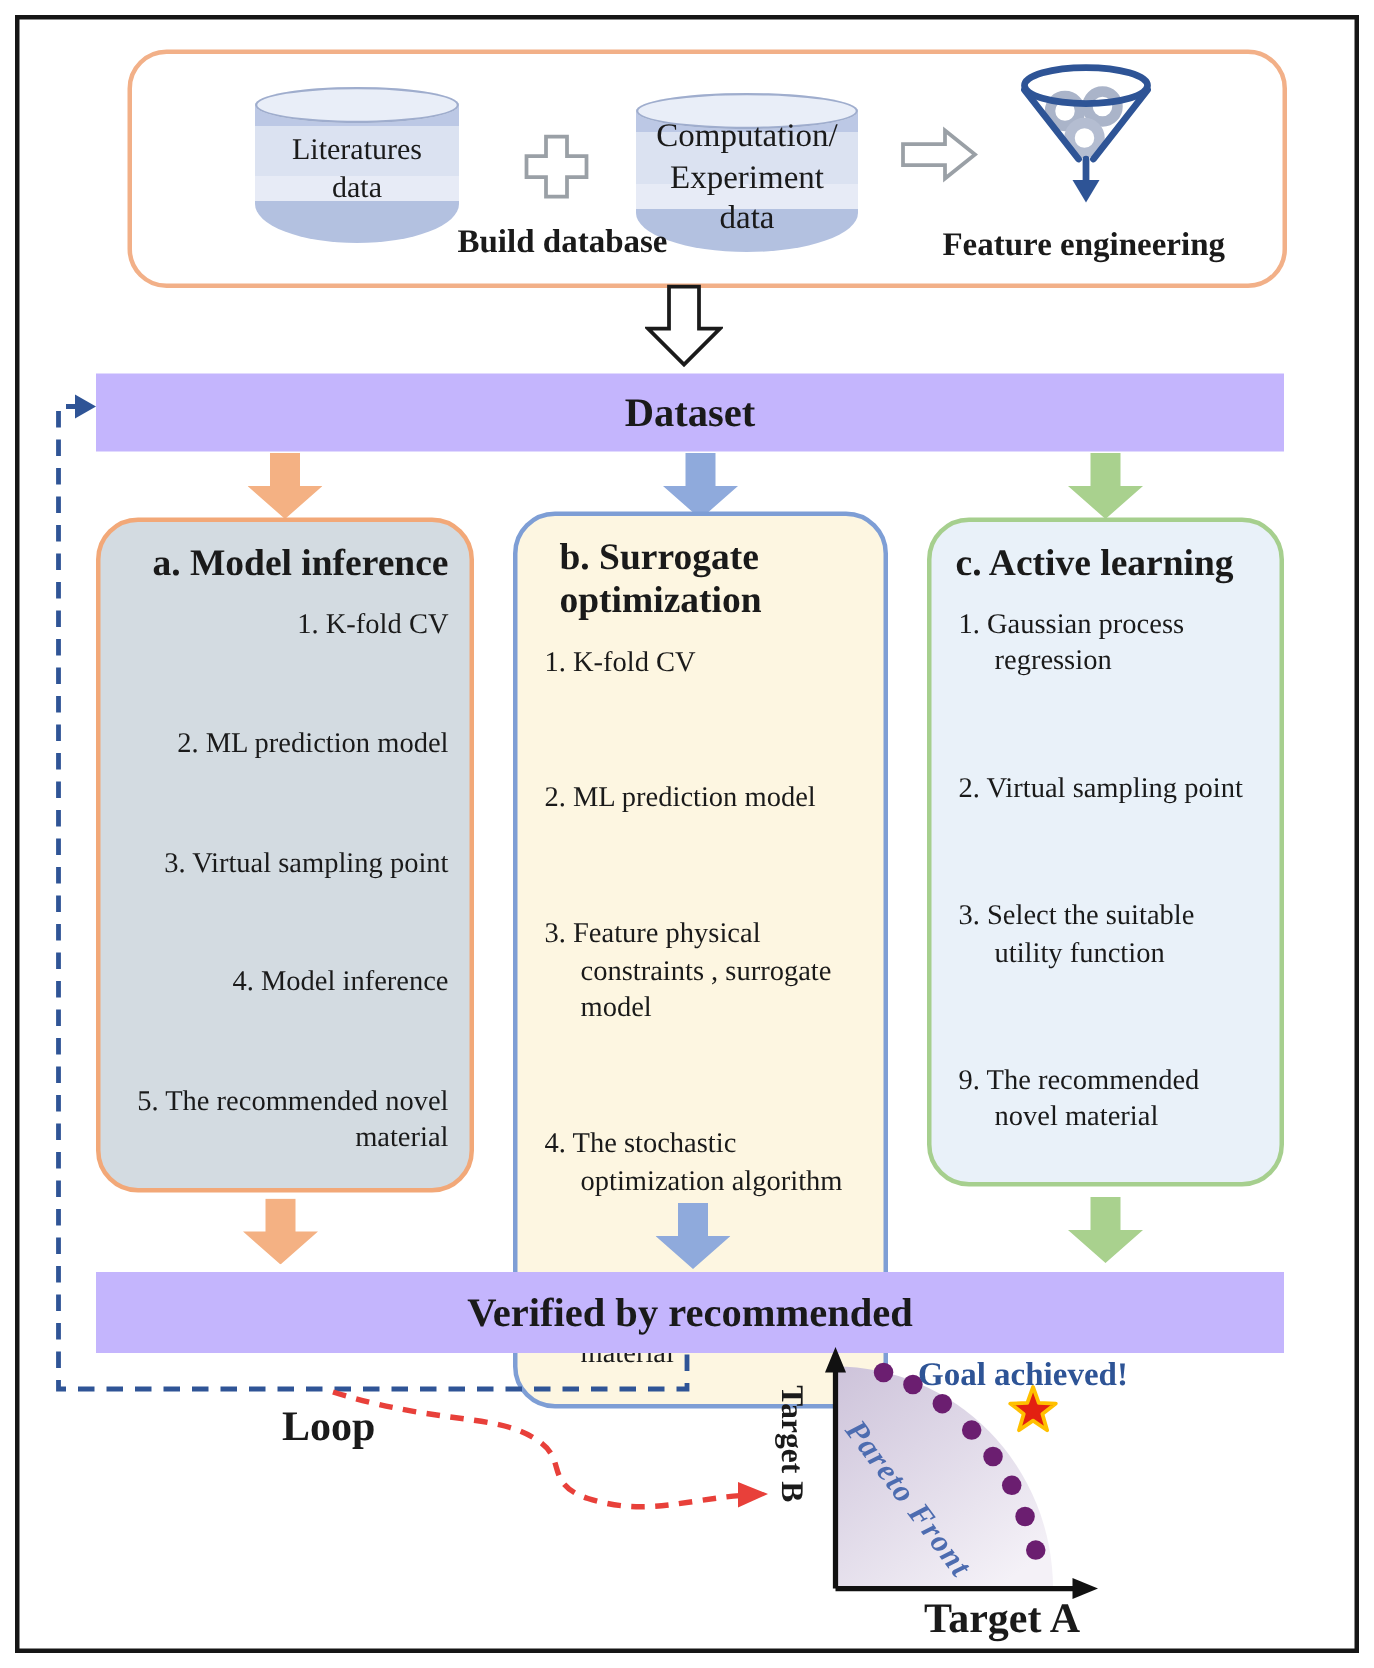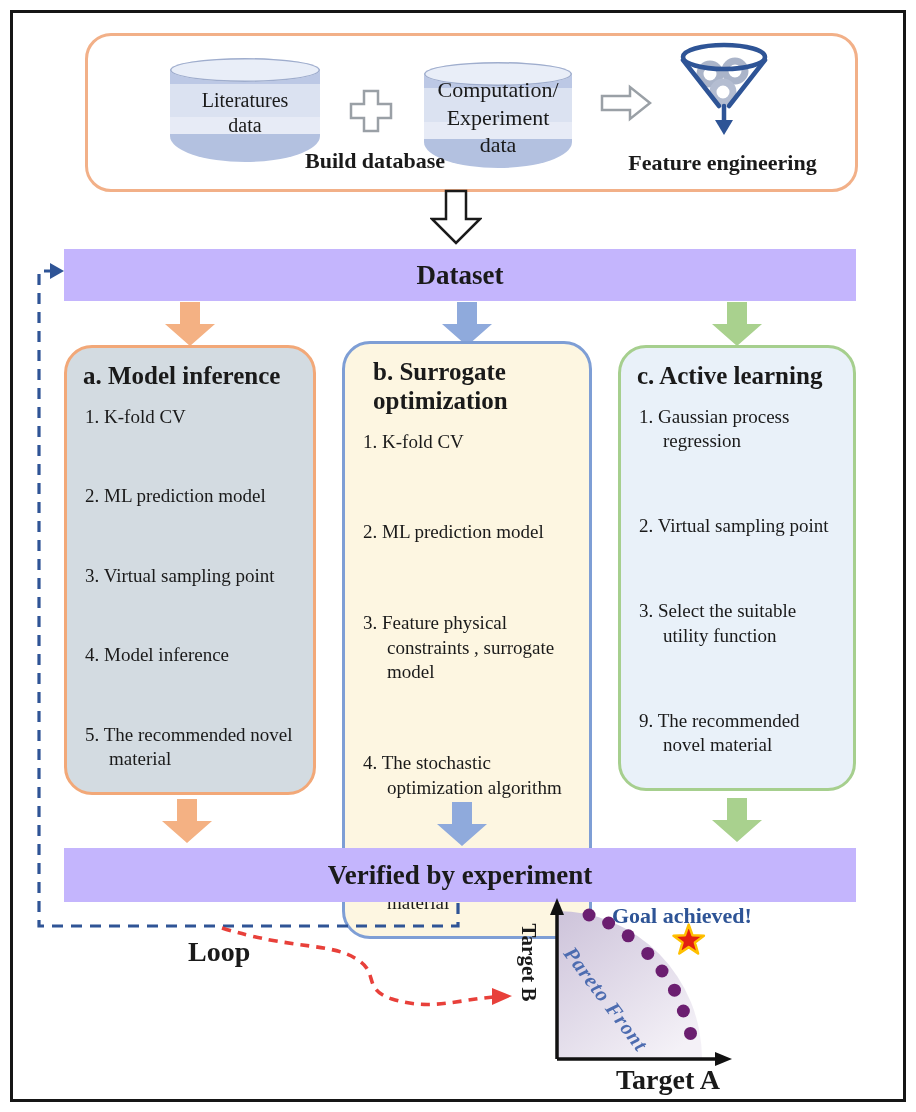--- a/index.html
+++ b/index.html
@@ -24,21 +24,21 @@
            font-weight:bold;font-size:27px;line-height:52px;}
 
   
   .fat-arrow{width:50px;height:44px;
     clip-path:polygon(30% 0,70% 0,70% 50%,100% 50%,50% 100%,0 50%,30% 50%);}
   .orange{background:#f4b183}.blue{background:#8faadc}.green{background:#a9d18e}
 
   
   .mbox{border-radius:28px;border:3px solid;box-sizing:border-box;padding:12px 14px 10px 14px;
         display:flex;flex-direction:column;}
-  #box-a{left:64px;top:345px;width:252px;height:450px;background:#d3dbe1;border-color:#f2a878;}
+  #box-a{left:64px;top:345px;width:252px;height:450px;background:#d3dbe1;border-color:#f2a878;text-align:right;}
   #box-b{left:342px;top:341px;width:250px;height:598px;background:#fdf6e1;border-color:#7e9ed5;}
   #box-c{left:618px;top:345px;width:238px;height:446px;background:#e9f1f9;border-color:#a6cf8e;}
   .mbox-title{font-weight:bold;font-size:25px;line-height:1.15;margin:2px 0 6px 2px;}
   .mbox-items{flex:1;display:flex;flex-direction:column;justify-content:space-between;
               padding:8px 0 10px 4px;}
   .mbox-item{font-size:19px;line-height:1.3;padding-left:24px;text-indent:-24px;}
 
   
   #loop-label{font-weight:bold;font-size:28px;}
   #goal-label{font-weight:bold;font-size:22px;color:#2e5496;}
@@ -50,21 +50,21 @@
   #overlay{left:0;top:0;pointer-events:none;}
 </style>
 </head>
 <body>
 
 <div id="canvas">
   <div id="frame" class="abs"></div>
 
   <div id="topbox" class="abs"></div>
 
-  <div class="abs cylinder" style="left:170px;top:58px;width:150px;height:104px;">
+  <div class="abs cylinder" style="left:170px;top:58px;width:136px;height:104px;">
     <div class="cyl-body"></div>
     <div class="cyl-top"></div>
     <div class="cyl-label">
       <div>Literatures</div>
       <div>data</div>
     </div>
   </div>
 
   <svg class="abs" style="left:348px;top:88px;" width="46" height="46" viewBox="0 0 46 46">
     <path d="M16 3 H30 V16 H43 V30 H30 V43 H16 V30 H3 V16 H16 Z" fill="#ffffff" stroke="#9aa0a6" stroke-width="2.5"></path>
@@ -138,21 +138,21 @@
       <div class="mbox-item">3. Select the suitable utility function</div>
       <div class="mbox-item">9. The recommended novel material</div>
     </div>
   </div>
 
   <div class="abs fat-arrow orange" style="left:162px;top:799px;"></div>
   <div class="abs fat-arrow blue" style="left:437px;top:802px;"></div>
   <div class="abs fat-arrow green" style="left:712px;top:798px;"></div>
 
   <div class="abs graybar" style="top:848px;height:54px;line-height:54px;">
-    <span>Verified by experiment</span>
+    <span>Verified by recommended</span>
   </div>
 
   <svg id="overlay" class="abs" width="916" height="1112" viewBox="0 0 916 1112">
 
     <g>
       <polyline points="458,903 458,926 39,926 39,271 50,271" fill="none" stroke="#2f5496" stroke-width="3.2" stroke-dasharray="11 8"></polyline>
       <polygon points="50,263 64,271 50,279" fill="#2f5496"></polygon>
     </g>
 
     <g>

